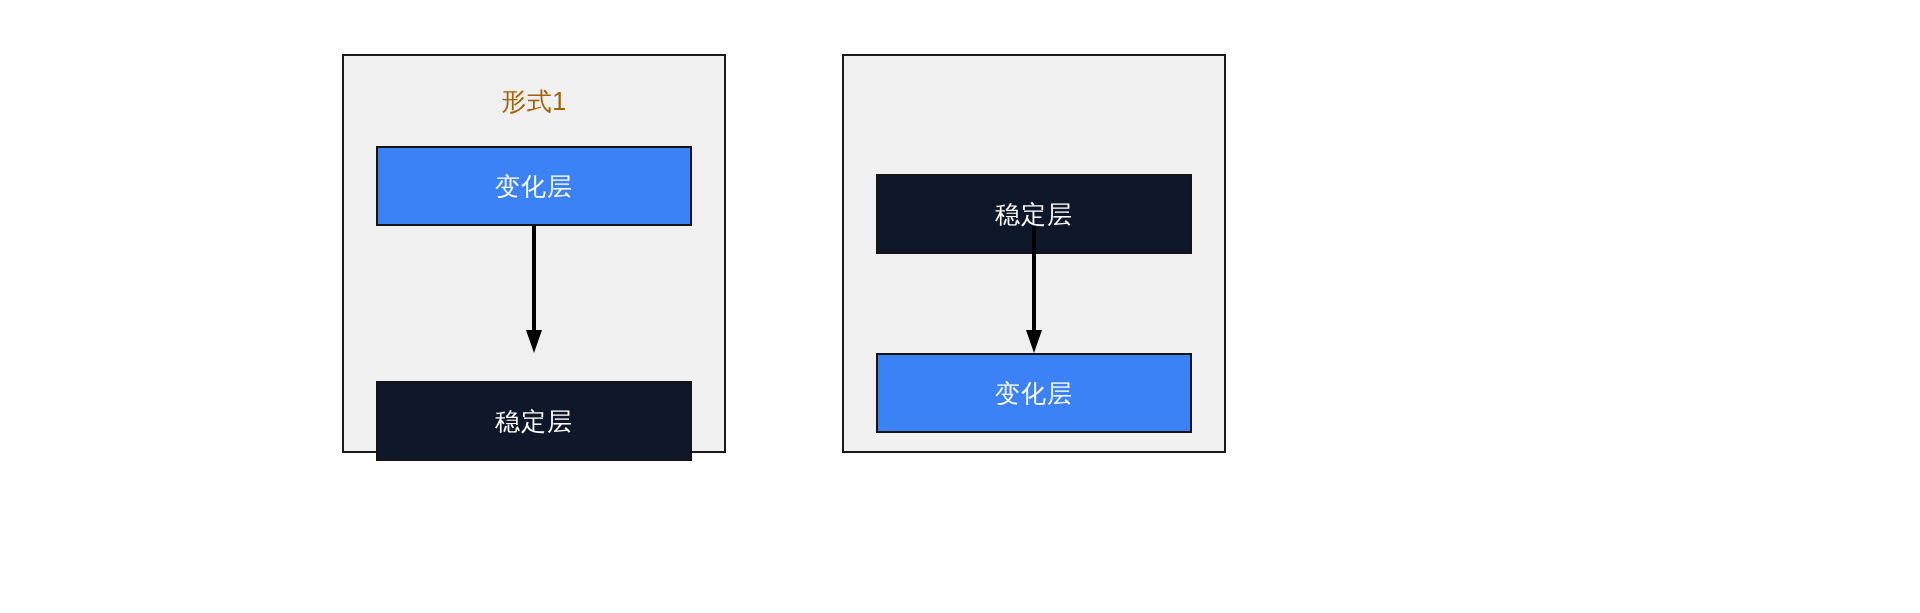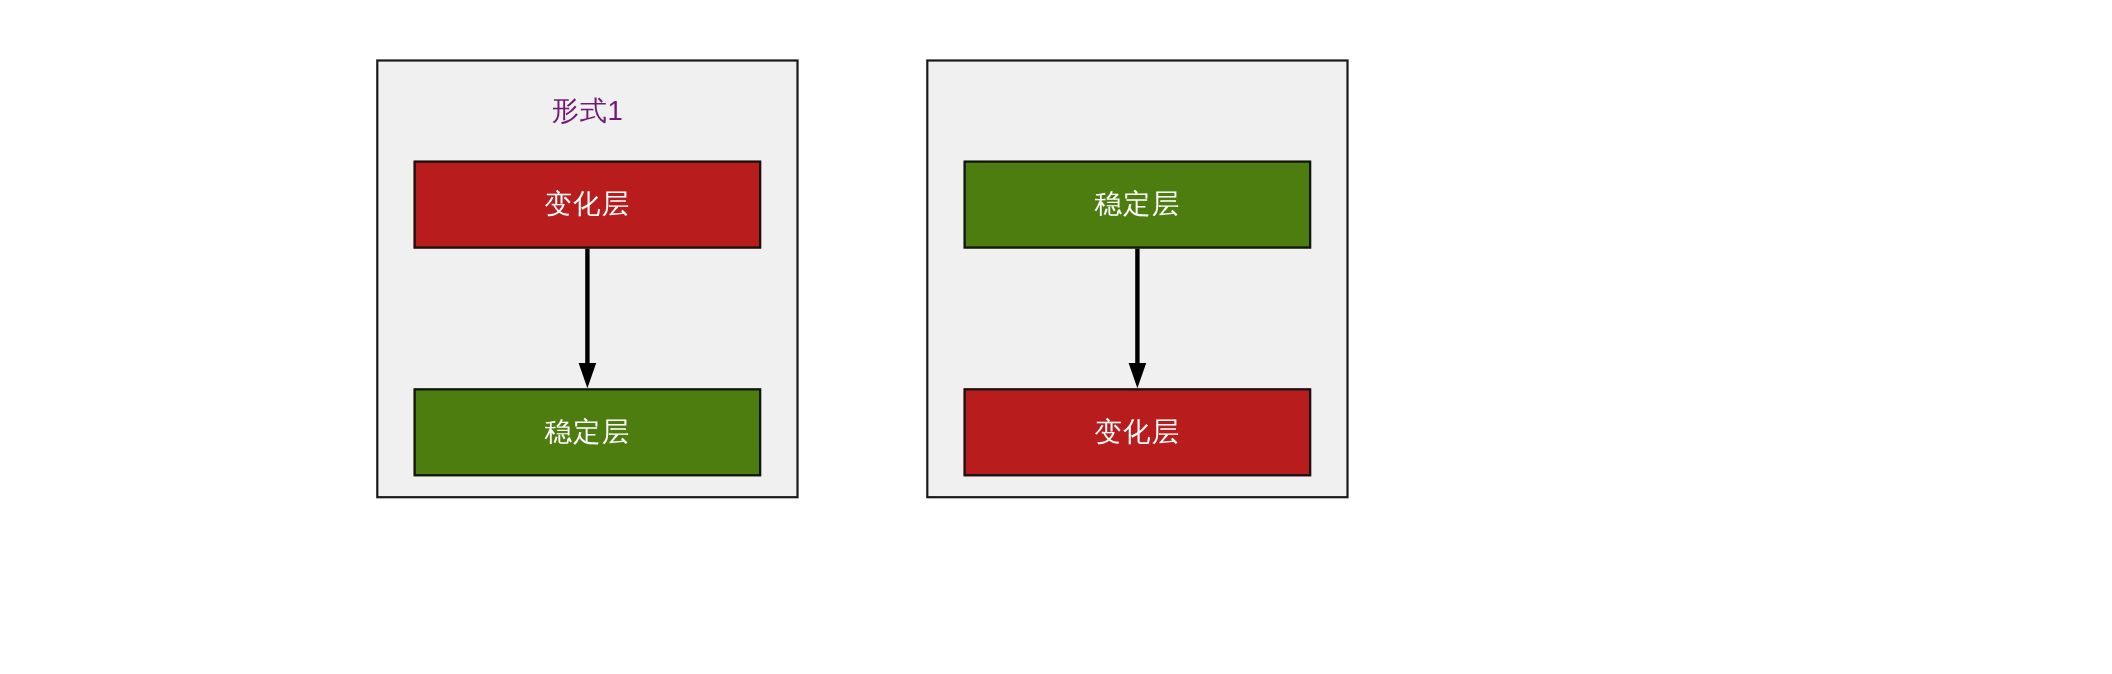--- a/index.html
+++ b/index.html
@@ -36,43 +36,43 @@
   #panel-2 { left: 842px; }
 
   .panel-title {
     position: absolute;
     top: 30px;
     left: 0;
     width: 100%;
     text-align: center;
     font-size: 25px;
     line-height: 30px;
-    color: #701a75;
+    color: #a16207;
     font-weight: 400;
     letter-spacing: 0.5px;
     white-space: nowrap;
   }
 
   
   .layer-box {
     position: absolute;
     left: 32px;
     width: 316px;
     height: 80px;
     box-sizing: border-box;
     border: 2px solid #141414;
     display: flex;
     align-items: center;
     justify-content: center;
   }
   .layer-box.top    { top: 90px; }
   .layer-box.bottom { top: 297px; }
 
-  .layer-box.blue   { background: #b91c1c; }
-  .layer-box.orange { background: #4d7c0f; }
+  .layer-box.blue   { background: #3b82f6; }
+  .layer-box.orange { background: #0f172a; margin-top: 28px; }
 
   .layer-label {
     font-size: 25px;
     line-height: 30px;
     color: #ffffff;
     letter-spacing: 1px;
     white-space: nowrap;
   }
 
   

